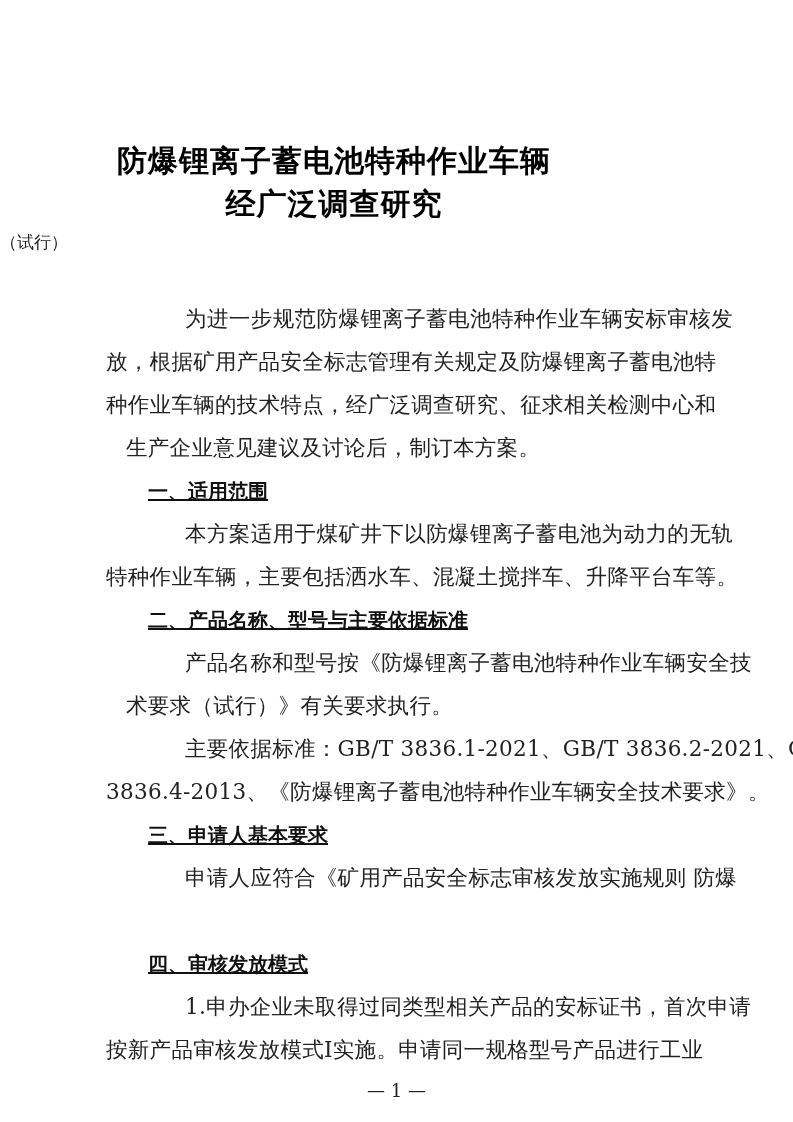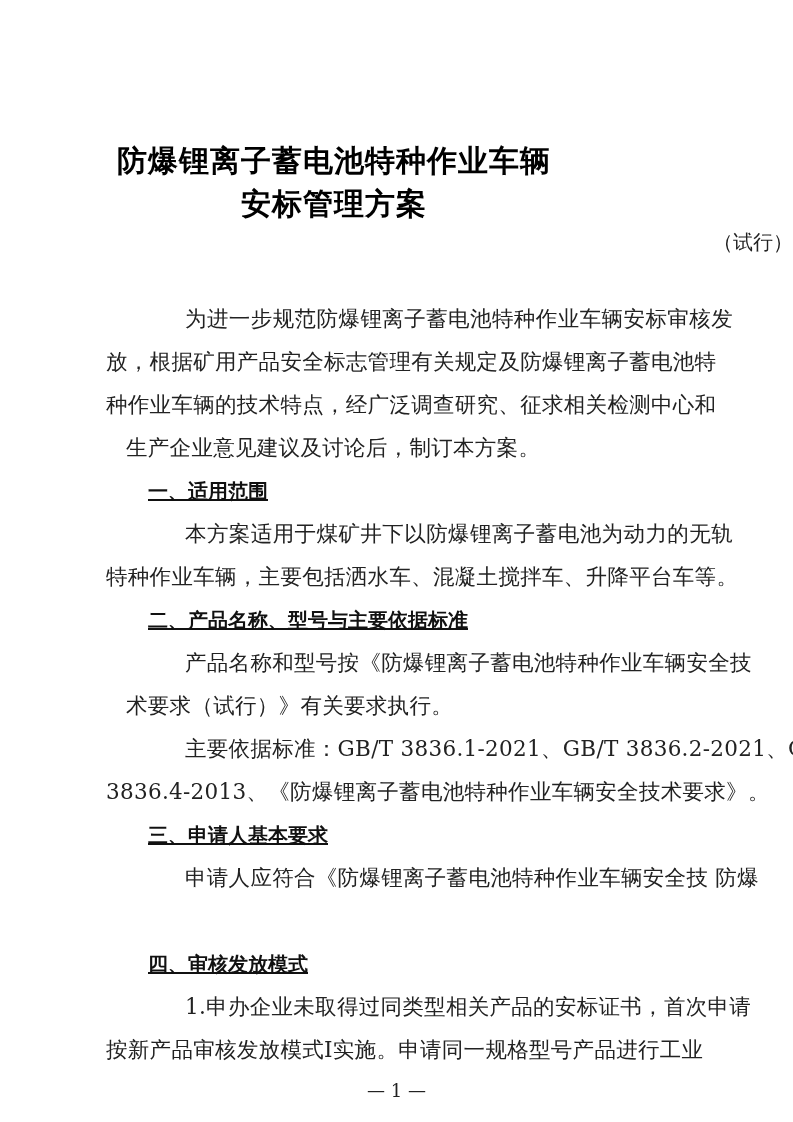--- a/index.html
+++ b/index.html
@@ -6,22 +6,22 @@
     body { width: 793px; height: 1122px; position: relative; overflow: hidden; color: #111; }
     .page { position: absolute; left: 0; top: 0; width: 793px; height: 1122px; }
     .title {
       position: absolute; left: 0; width: 668px; text-align: center;
       font-family: "DejaVu Serif", "Liberation Serif", serif; font-weight: bold;
       font-size: 30px; line-height: 44px; color: #000; letter-spacing: 1px;
     }
     .t1 { top: 139px; }
     .t2 { top: 182px; }
     .subtitle {
-      position: absolute; left: 0; top: 230px; width: 793px; text-align: right;
-      font-family: "DejaVu Serif", "Liberation Serif", serif; font-size: 20px; line-height: 24px; color: #222;
+      position: absolute; left: 0; top: 230px; width: 793px; text-align: left;
+      font-family: "DejaVu Serif", "Liberation Serif", serif; font-size: 17px; line-height: 24px; color: #222;
     }
     .line {
       position: absolute; left: 106px; width: 590px; white-space: nowrap;
       font-family: "DejaVu Serif", "Liberation Serif", serif; font-size: 21.5px; line-height: 28px; color: #222;
       text-align: justify; text-align-last: justify; letter-spacing: 0.3px;
     }
     .line.last { text-align-last: left; margin-left: 20px; }
     .line.indent { left: 148px; width: 548px; margin-left: 37px; }
     .heading {
       position: absolute; left: 148px; white-space: nowrap;
@@ -31,39 +31,39 @@
     .pagenum {
       position: absolute; left: 0; top: 1000px; width: 793px; text-align: center;
       font-family: "DejaVu Serif", "Liberation Serif", serif; font-size: 18px; line-height: 26px; color: #222;
     }
   </style>
 </head>
 <body>
 
 <div class="page">
   <div class="title t1">防爆锂离子蓄电池特种作业车辆</div>
-  <div class="title t2">安标管理方案</div>
+  <div class="title t2">经广泛调查研究</div>
   <div class="subtitle">（试行）</div>
 
   <div class="line indent" style="top:305px">为进一步规范防爆锂离子蓄电池特种作业车辆安标审核发</div>
   <div class="line" style="top:348px">放，根据矿用产品安全标志管理有关规定及防爆锂离子蓄电池特</div>
   <div class="line" style="top:391px">种作业车辆的技术特点，经广泛调查研究、征求相关检测中心和</div>
   <div class="line last" style="top:434px">生产企业意见建议及讨论后，制订本方案。</div>
 
   <div class="heading" style="top:477px">一、适用范围</div>
   <div class="line indent" style="top:520px">本方案适用于煤矿井下以防爆锂离子蓄电池为动力的无轨</div>
   <div class="line" style="top:563px">特种作业车辆，主要包括洒水车、混凝土搅拌车、升降平台车等。</div>
 
   <div class="heading" style="top:606px">二、产品名称、型号与主要依据标准</div>
   <div class="line indent" style="top:649px">产品名称和型号按《防爆锂离子蓄电池特种作业车辆安全技</div>
   <div class="line last" style="top:692px">术要求（试行）》有关要求执行。</div>
   <div class="line indent" style="top:735px">主要依据标准：GB/T 3836.1-2021、GB/T 3836.2-2021、GB/T</div>
   <div class="line" style="top:778px">3836.4-2013、《防爆锂离子蓄电池特种作业车辆安全技术要求》。</div>
 
   <div class="heading" style="top:821px">三、申请人基本要求</div>
-  <div class="line indent" style="top:864px">申请人应符合《防爆锂离子蓄电池特种作业车辆安全技 防爆</div>
+  <div class="line indent" style="top:864px">申请人应符合《矿用产品安全标志审核发放实施规则 防爆</div>
 
   <div class="heading" style="top:950px">四、审核发放模式</div>
   <div class="line indent" style="top:993px">1.申办企业未取得过同类型相关产品的安标证书，首次申请</div>
   <div class="line" style="top:1036px">按新产品审核发放模式Ⅰ实施。申请同一规格型号产品进行工业</div>
 
   <div class="pagenum" style="top:1078px">— 1 —</div>
 </div>
 
 </body></html>

